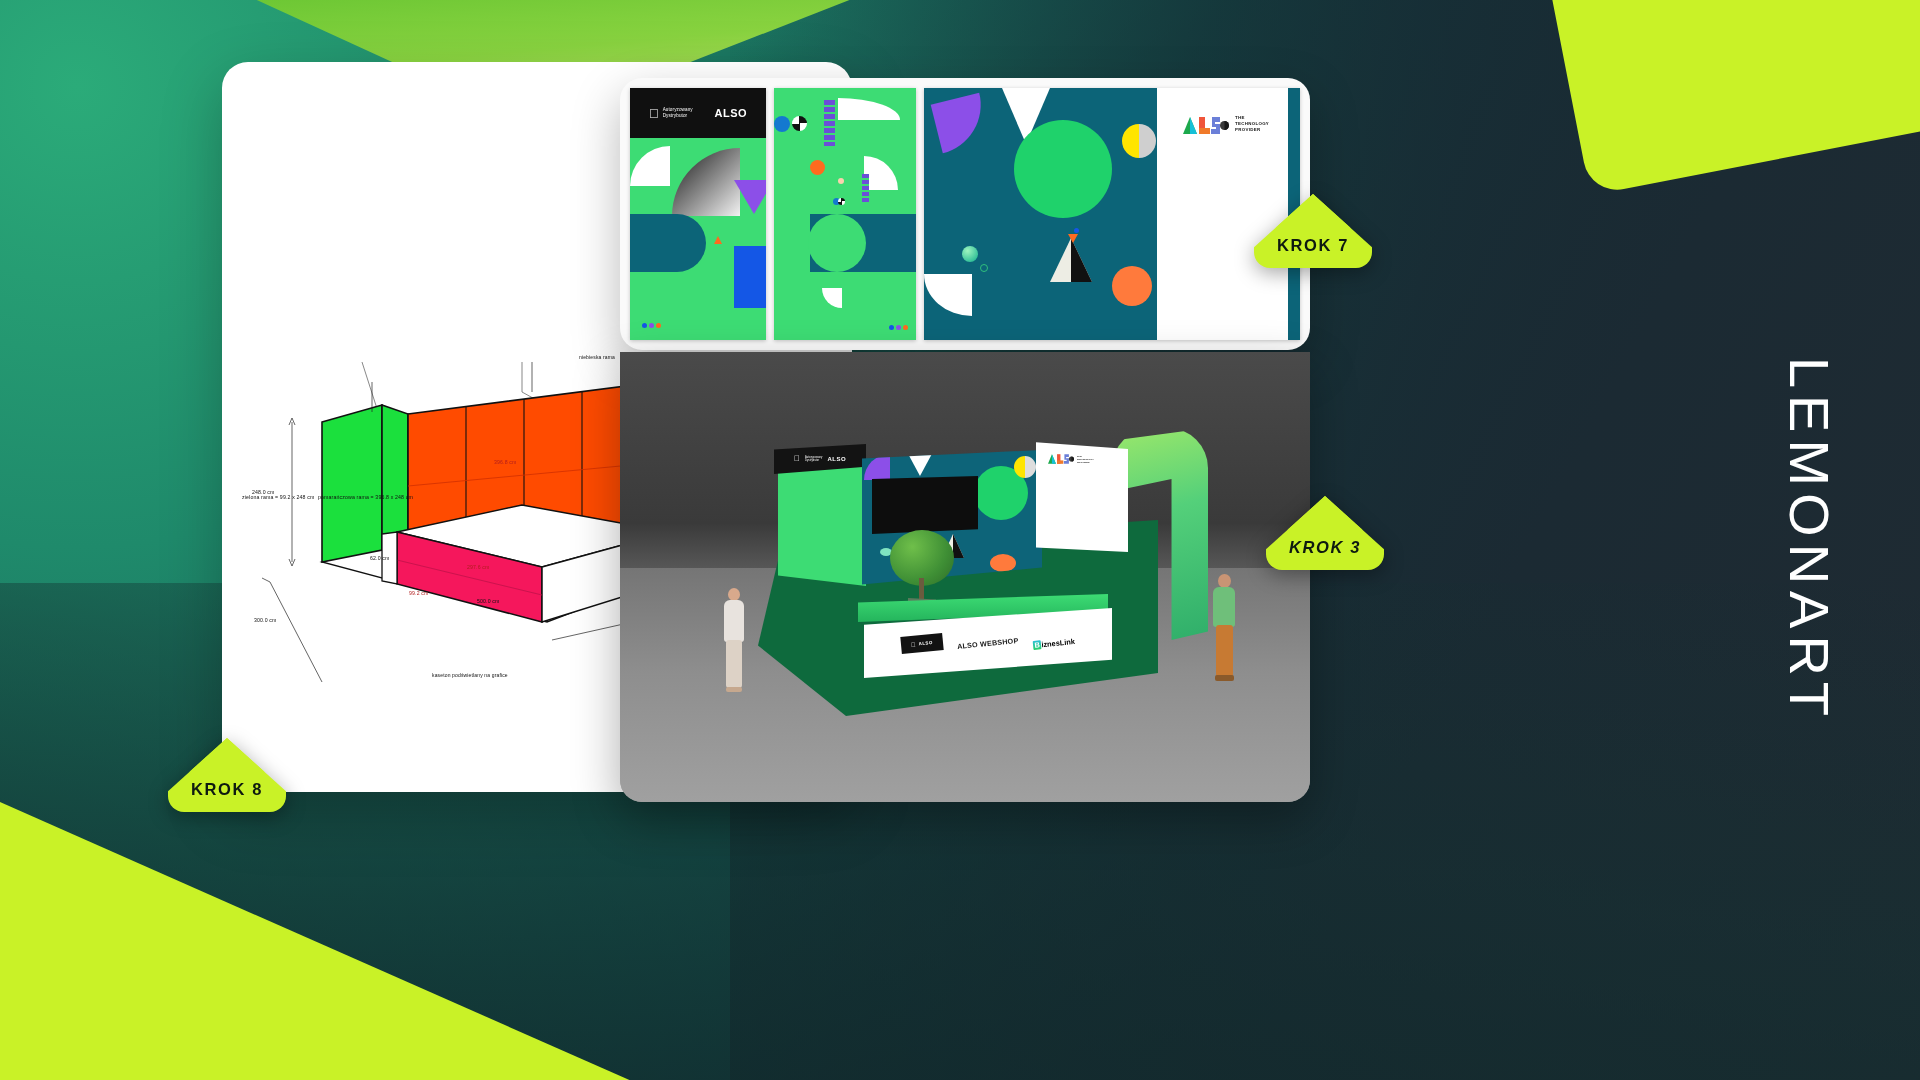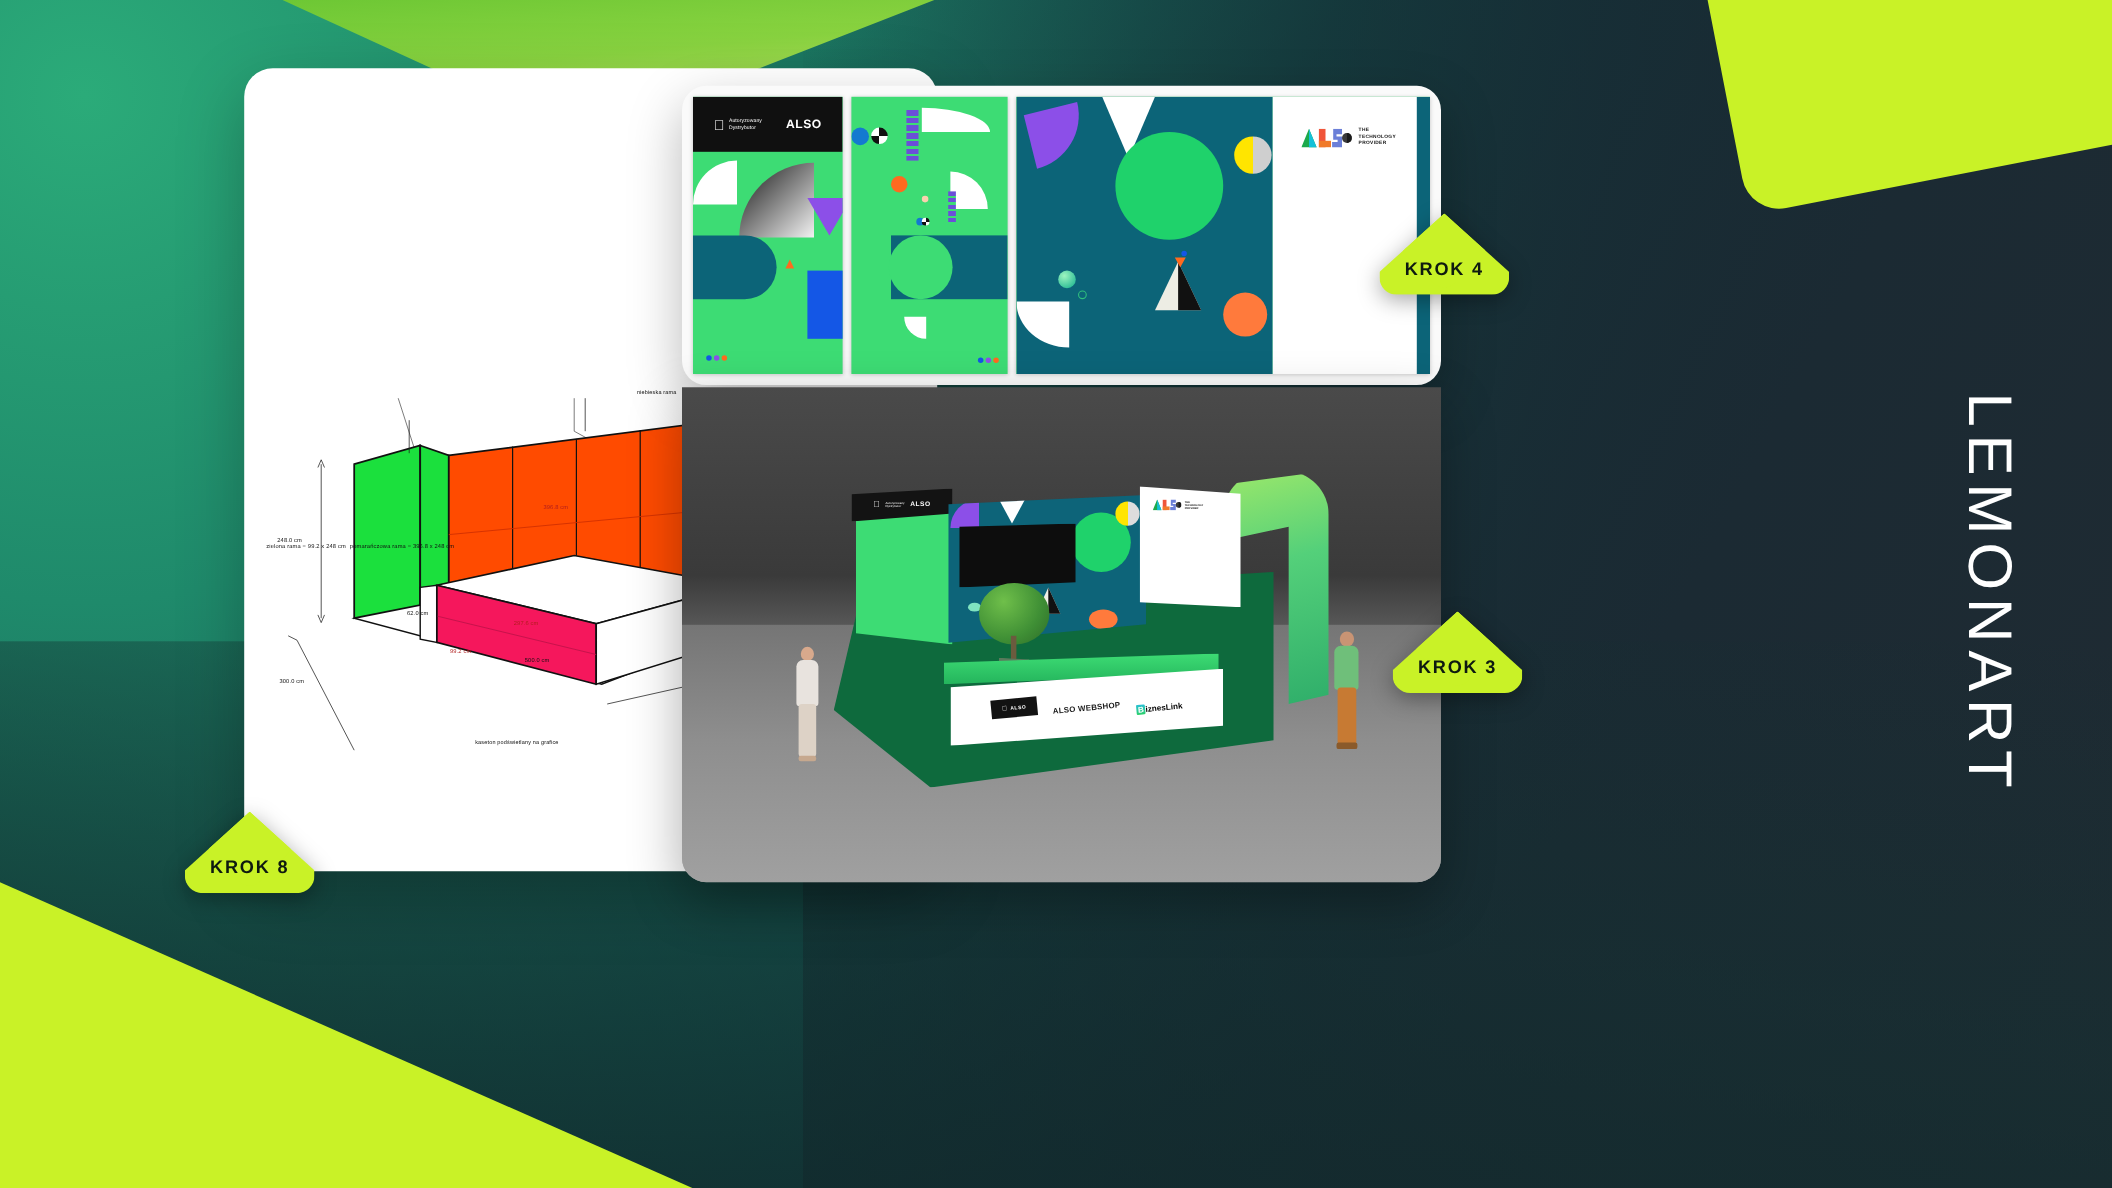--- a/index.html
+++ b/index.html
@@ -194,21 +194,21 @@
     background:#c9f227; border-radius:14px;
     transform:translateX(-50%) rotate(45deg);
   }
   .krok-label {
     position:relative; z-index:2; font-size:16.5px; font-weight:700; color:#0e1a10;
     letter-spacing:1.6px; padding-bottom:13px;
     font-family:"Liberation Sans", sans-serif;
   }
   #krok1 { left:168px; top:738px; }
   #krok2 { left:1254px; top:194px; }
-  #krok3 { left:1266px; top:556px; }
+  #krok3 { left:1266px; top:496px;font-style:italic; }
 
   
   .brand {
     position:absolute; right:78px; top:50%; transform:translateY(-50%);
     writing-mode:vertical-rl;
     font-size:56px; letter-spacing:7px; color:#ffffff; font-weight:300;
     font-family:"Liberation Sans", sans-serif;
     user-select:none;
   }
   .brand b { font-weight:400; }
@@ -469,21 +469,21 @@
     <div class="p-body" style="left:7px; top:101px; width:19px; height:6px; background:#8a5a2b; border-radius:2px;"></div>
   </div>
 </div>
 
 <div class="krok" id="krok1">
   <div class="krok-shape"></div>
   <span class="krok-label">KROK 8</span>
 </div>
 <div class="krok" id="krok2">
   <div class="krok-shape"></div>
-  <span class="krok-label">KROK 4</span>
+  <span class="krok-label">KROK 7</span>
 </div>
 <div class="krok" id="krok3">
   <div class="krok-shape"></div>
   <span class="krok-label">KROK 3</span>
 </div>
 
 <div class="brand">
   <span>LEMON</span><b>ART</b>
 </div>
 

